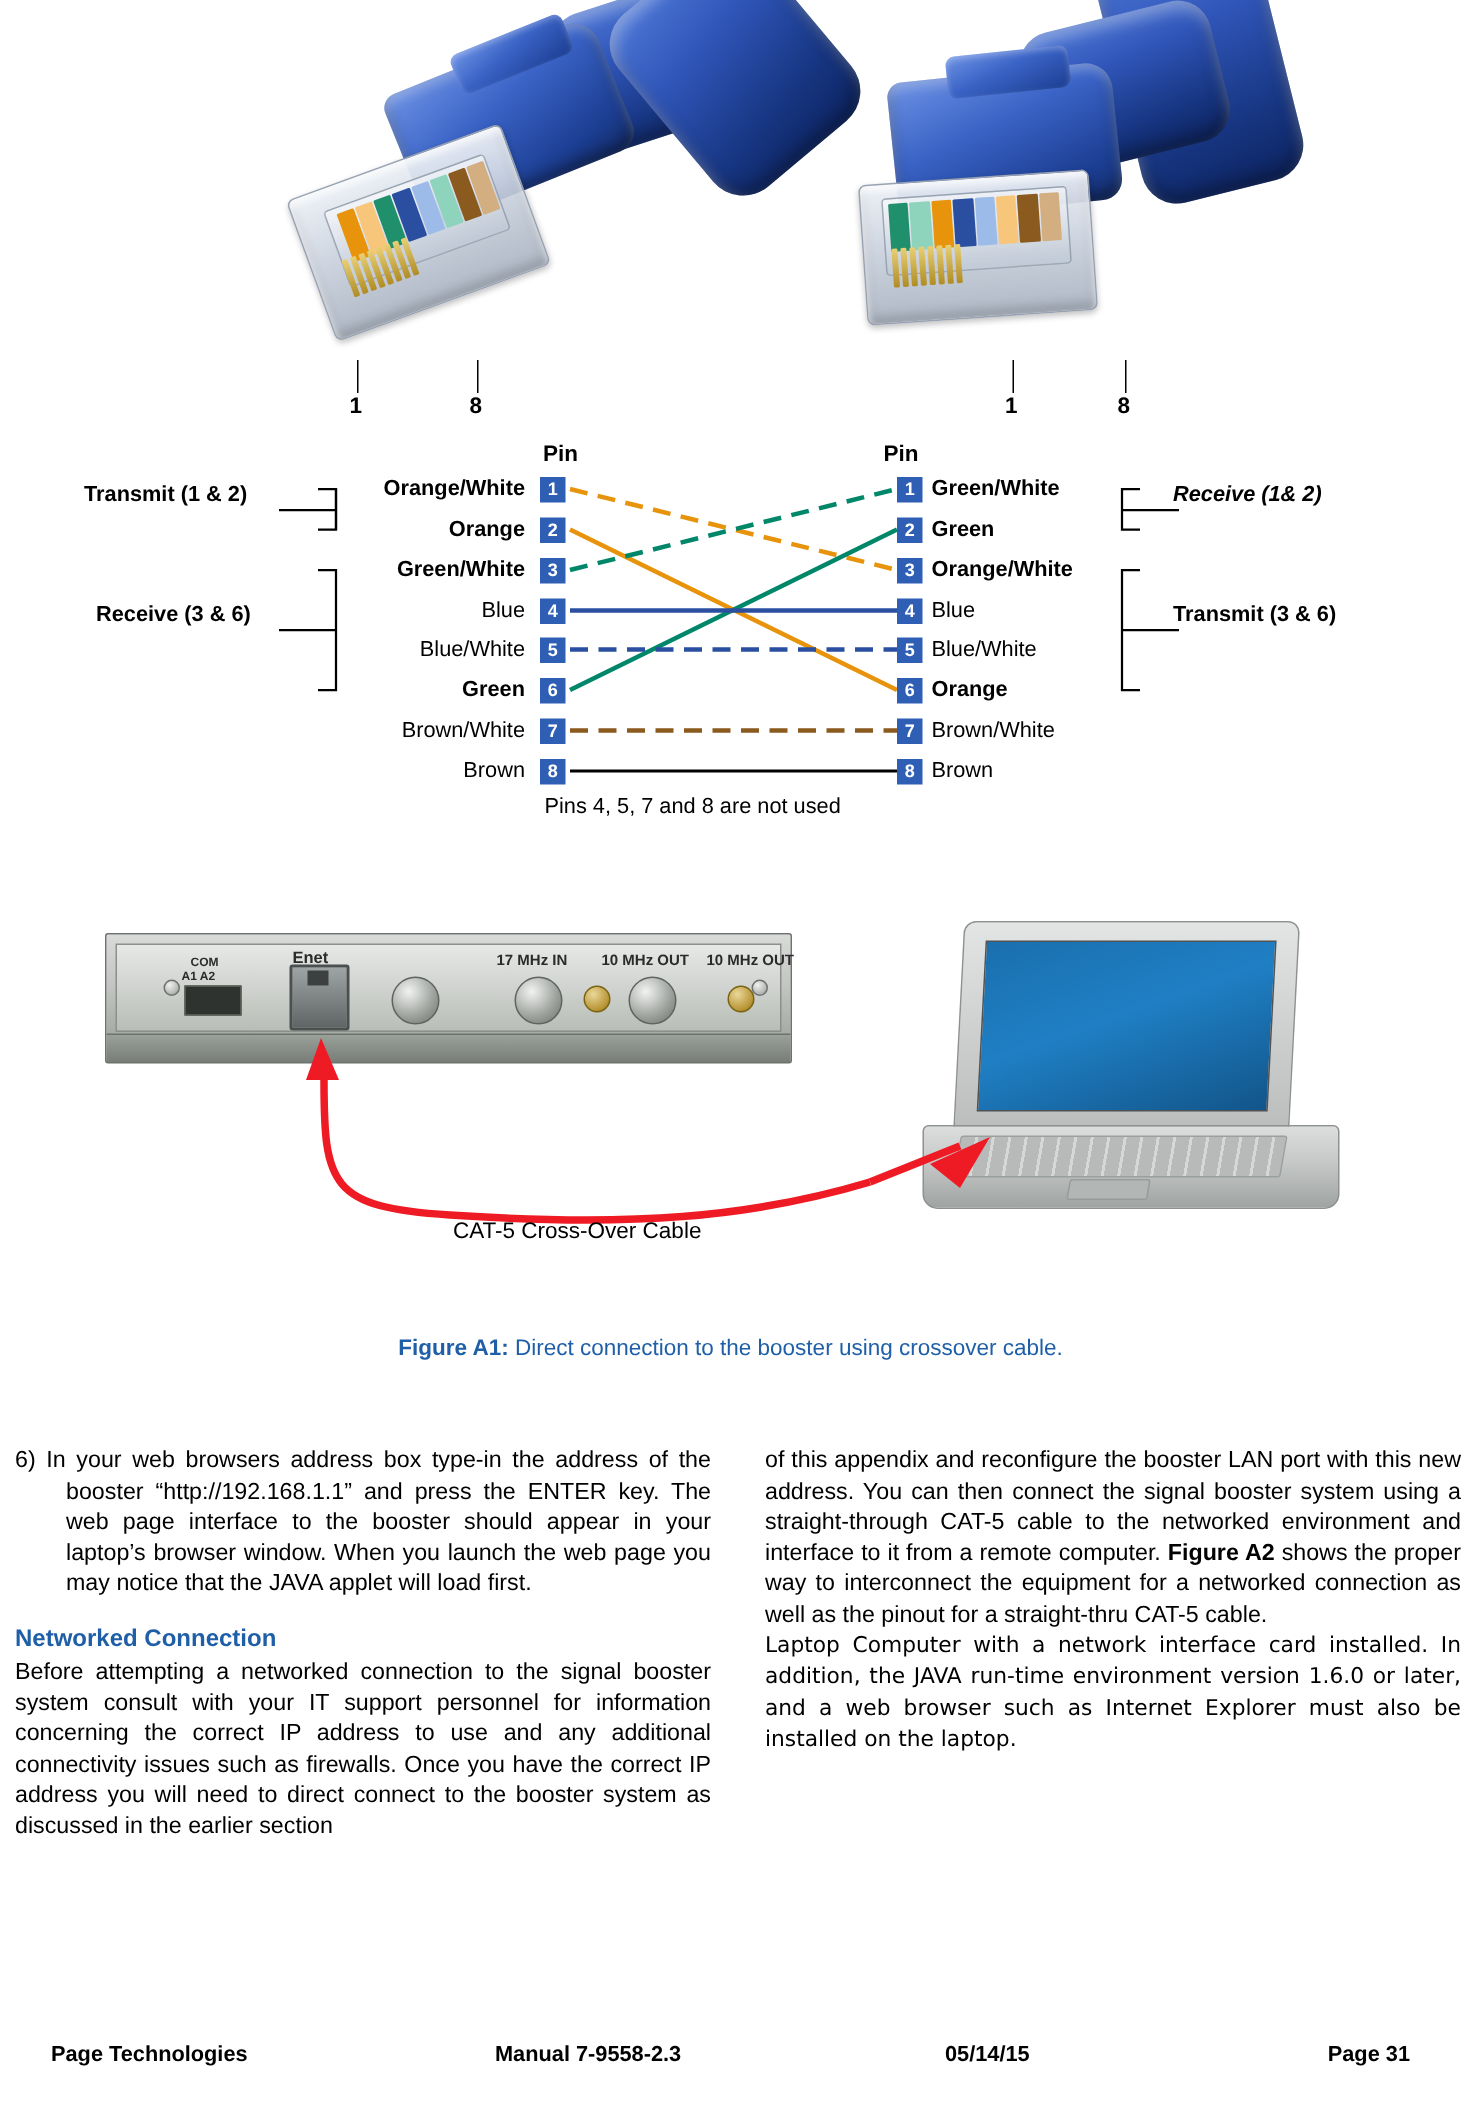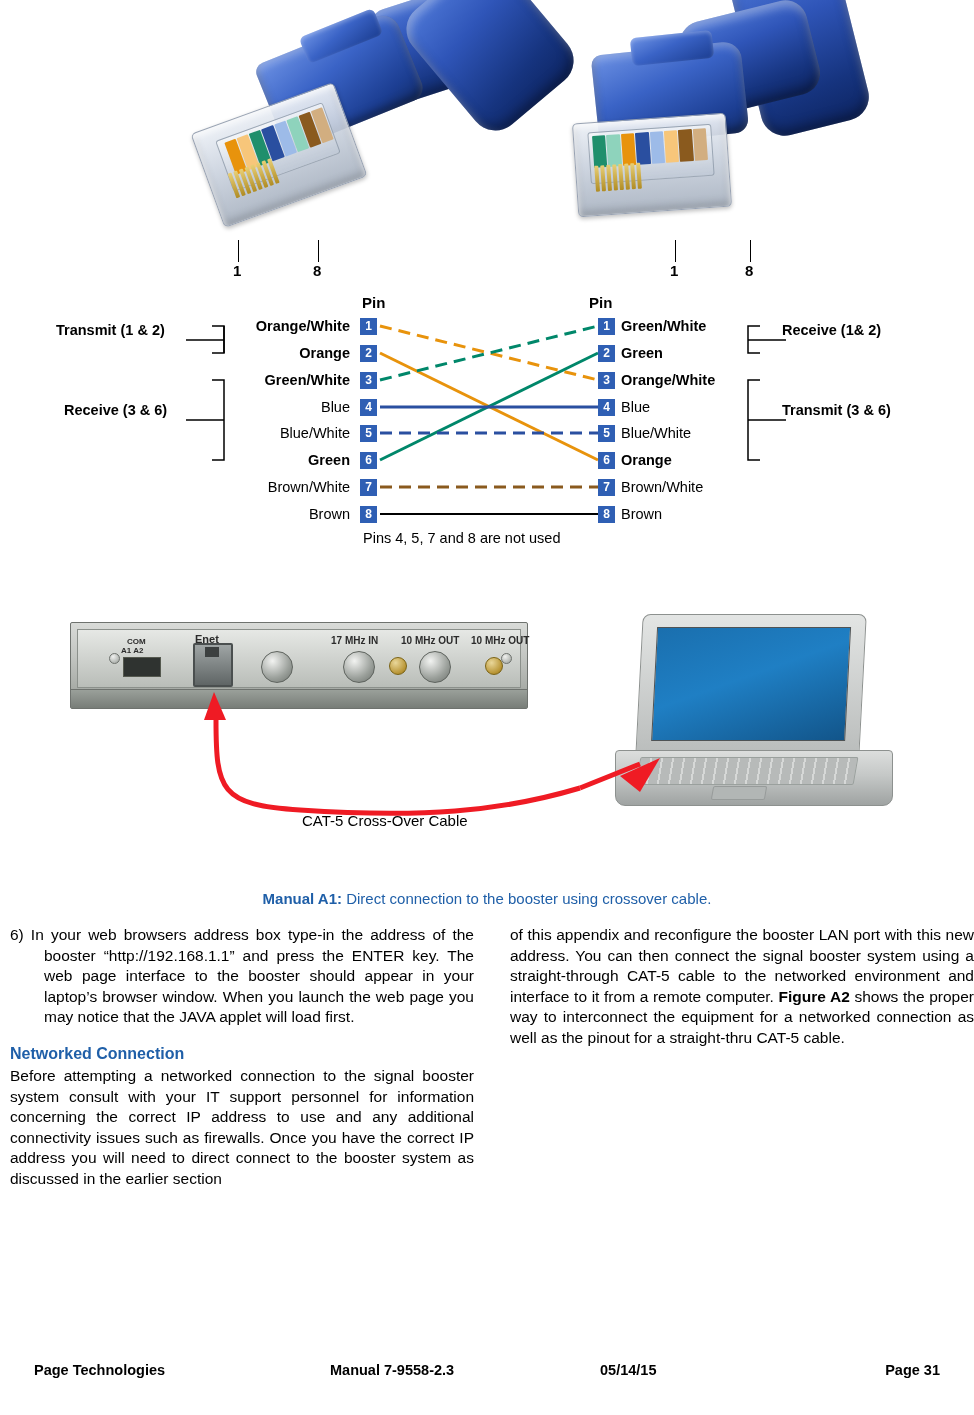--- a/index.html
+++ b/index.html
@@ -300,21 +300,21 @@
     width: 974px;
     text-align: center;
     font-size: 15px;
   }
   .fig-caption b { color: #1f5fa8; }
   .fig-caption .cap-text { color: #1f5fa8; }
 
   
   .columns {
     position: absolute;
-    top: 925px;
+    top: 964px;
     left: 0;
     width: 974px;
     height: 425px;
   }
   .col {
     position: absolute;
     top: 0;
     width: 464px;
     font-size: 15.5px;
     line-height: 20.5px;
@@ -343,21 +343,21 @@
   .footer {
     position: absolute;
     left: 0;
     top: 1362px;
     width: 974px;
     font-size: 14.5px;
     font-weight: bold;
   }
   .footer .f-left { position: absolute; left: 34px; }
   .footer .f-mid { position: absolute; left: 330px; }
-  .footer .f-date { position: absolute; left: 600px; }
+  .footer .f-date { position: absolute; left: 630px; }
   .footer .f-page { position: absolute; right: 34px; }
 </style>
 </head>
 <body>
 
 <div class="photo-row">
 
   <div class="connector left">
     <div class="cable-jacket" style="left:200px; top:-10px; width:150px; height:96px; transform:rotate(-18deg); border-radius:20px;"></div>
     <div class="cable-jacket" style="left:255px; top:-30px; width:120px; height:150px; transform:rotate(-40deg); border-radius:26px;"></div>
@@ -461,21 +461,21 @@
 
     <path d="M760 36 L748 36 L748 63 L760 63" fill="none" stroke="#000" stroke-width="1.5"></path>
     <line x1="748" y1="50" x2="786" y2="50" stroke="#000" stroke-width="1.5"></line>
     <path d="M760 90 L748 90 L748 170 L760 170" fill="none" stroke="#000" stroke-width="1.5"></path>
     <line x1="748" y1="130" x2="786" y2="130" stroke="#000" stroke-width="1.5"></line>
   </svg>
 
   <div class="bracket-label" style="left:56px; top:32px;">Transmit (1 &amp; 2)</div>
   <div class="bracket-label" style="left:64px; top:112px;">Receive (3 &amp; 6)</div>
 
-  <div class="bracket-label" style="left:782px; top:32px;">Receive (1&amp; 2)</div>
+  <div class="bracket-label" style="left:782px; top:32px;font-style:italic;">Receive (1&amp; 2)</div>
   <div class="bracket-label" style="left:782px; top:112px;">Transmit (3 &amp; 6)</div>
 
   <div class="lab r bold" style="left:160px; top:28px; width:190px;">Orange/White</div>
   <div class="pinbox" style="left:360px; top:28px;">1</div>
 
   <div class="lab r bold" style="left:160px; top:55px; width:190px;">Orange</div>
   <div class="pinbox" style="left:360px; top:55px;">2</div>
 
   <div class="lab r bold" style="left:160px; top:82px; width:190px;">Green/White</div>
   <div class="pinbox" style="left:360px; top:82px;">3</div>
@@ -563,34 +563,35 @@
     <path d="M216 120 C 216 190, 220 205, 300 210 C 420 218, 500 212, 580 188" fill="none" stroke="#ef1b24" stroke-width="5"></path>
     <polygon points="214,92 204,120 226,120" fill="#ef1b24"></polygon>
     <polygon points="660,158 620,176 640,192" fill="#ef1b24"></polygon>
     <path d="M580 188 C 600 180, 620 172, 640 164" fill="none" stroke="#ef1b24" stroke-width="5"></path>
   </svg>
 
   <div class="cat5-label">CAT-5 Cross-Over Cable</div>
 </div>
 
 <div class="fig-caption">
-  <b>Manual A1:</b>
+  <b>Figure A1:</b>
   <span class="cap-text">Direct connection to the booster using crossover cable.</span>
 </div>
 
 <div class="columns">
 
   <div class="col left">
     <p class="hang">6)   In your web browsers address box type-in the address of the booster “http://192.168.1.1” and press the ENTER key. The web page interface to the booster should appear in your laptop’s browser window. When you launch the web page you may notice that the JAVA applet will load first.</p>
     <div class="section-head">Networked Connection</div>
     <p>Before attempting a networked connection to the signal booster system consult with your IT support personnel for information concerning the correct IP address to use and any additional connectivity issues such as firewalls. Once you have the correct IP address you will need to direct connect to the booster system as discussed in the earlier section</p>
   </div>
 
   <div class="col right">
     <p><span>of this appendix and reconfigure the booster LAN port with this new address. You can then connect the signal booster system using a straight-through CAT-5 cable to the networked environment and interface to it from a remote computer. </span><b>Figure A2</b><span> shows the proper way to interconnect the equipment for a networked connection as well as the pinout for a straight-thru CAT-5 cable.</span></p>
+    <p class="serif-ish">Laptop Computer with a network interface card installed. In addition, the JAVA run-time environment version 1.6.0 or later, and a web browser such as Internet Explorer must also be installed on the laptop.</p>
   </div>
 </div>
 
 <div class="footer">
   <span class="f-left">Page Technologies</span>
   <span class="f-mid">Manual 7-9558-2.3</span>
   <span class="f-date">05/14/15</span>
   <span class="f-page">Page 31</span>
 </div>
 

